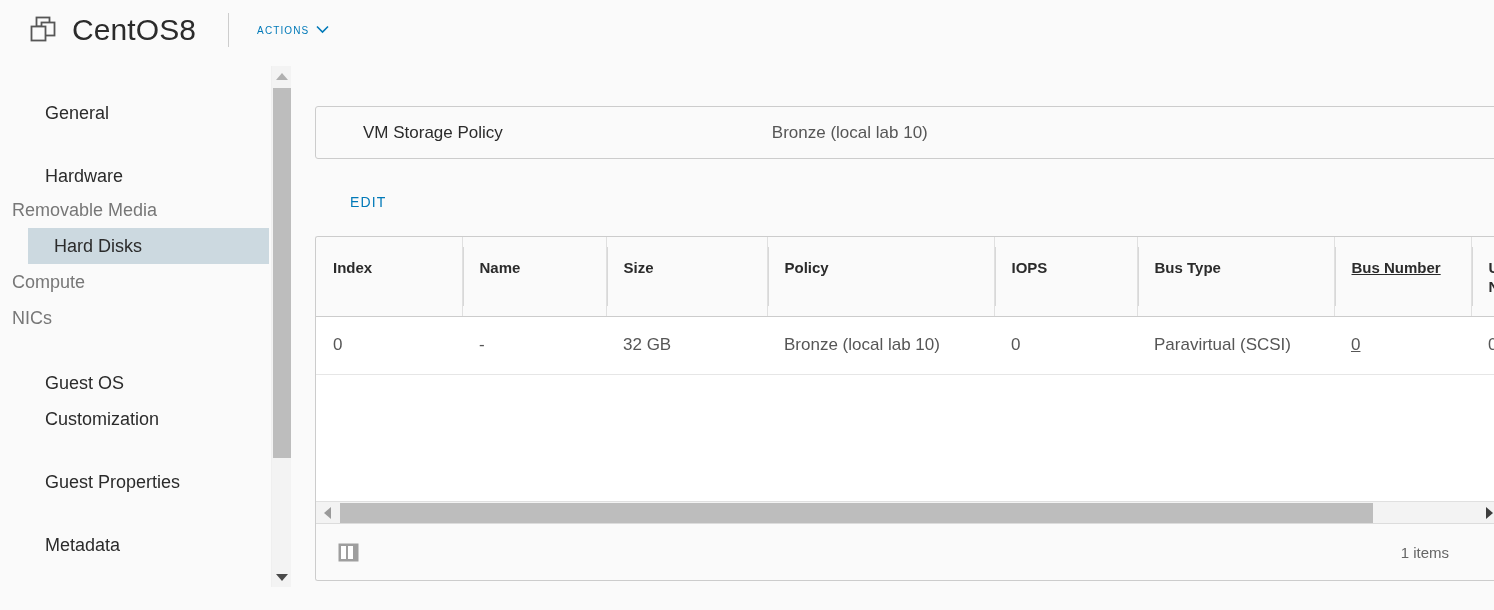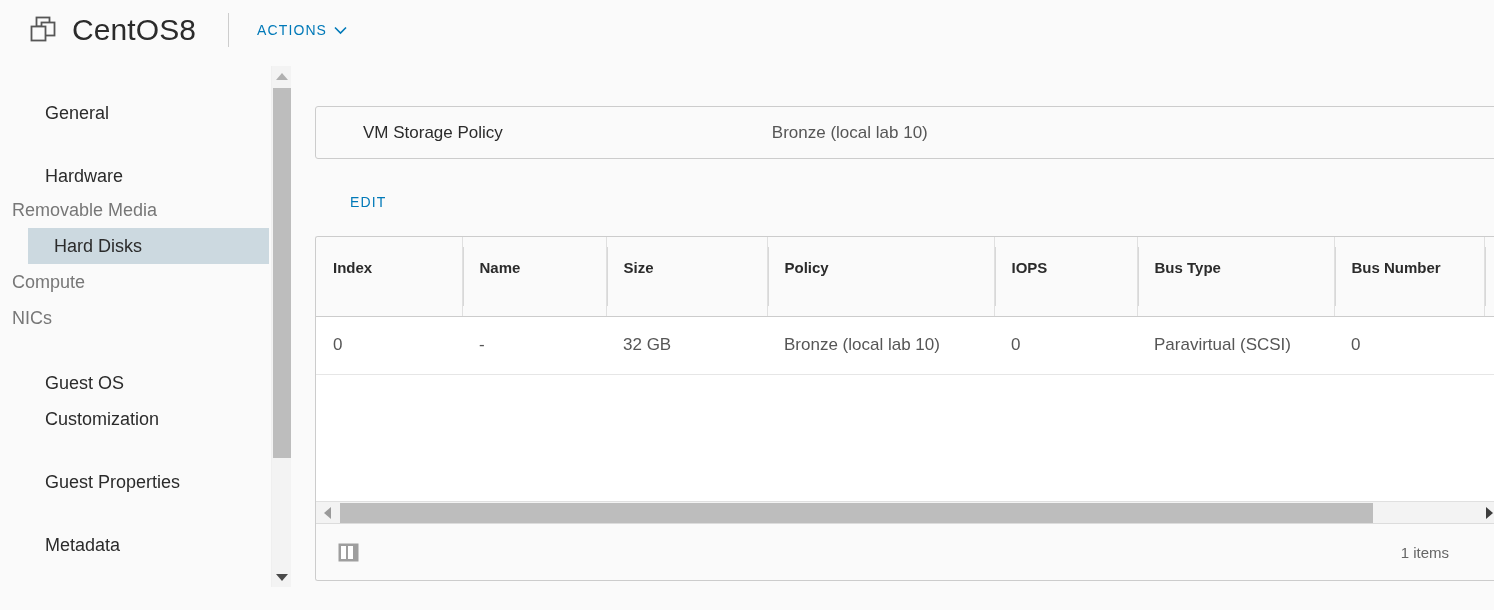--- a/index.html
+++ b/index.html
@@ -39,21 +39,21 @@
   }
   .hdr-divider {
     margin-left: 32px;
     width: 1px; height: 34px;
     background: #cdcdcd;
   }
   .actions-btn {
     margin-left: 28px;
     display: flex; align-items: center;
     color: #0079b8;
-    font-size: 14px;
+    font-size: 10px;
     letter-spacing: 1.1px;
     font-weight: 500;
     cursor: pointer;
   }
   .actions-caret {
     margin-left: 7px;
     display: inline-block;
   }
 
   
@@ -200,21 +200,21 @@
     white-space: nowrap;
     overflow: hidden;
   }
   
   .c-index  { width: 146px; }
   .c-name   { width: 144px; }
   .c-size   { width: 161px; }
   .c-policy { width: 227px; }
   .c-iops   { width: 143px; }
   .c-bus    { width: 197px; }
-  .c-busnum { width: 150px; }
+  .c-busnum { width: 137px; text-decoration: underline; }
   .c-unit   { width: 100px; }
 
   
   .hscroll {
     position: absolute; left: 0; top: 264px;
     width: 1191px; height: 23px;
     background: #f3f3f3;
     border-top: 1px solid #e0e0e0;
     border-bottom: 1px solid #dcdcdc;
   }

